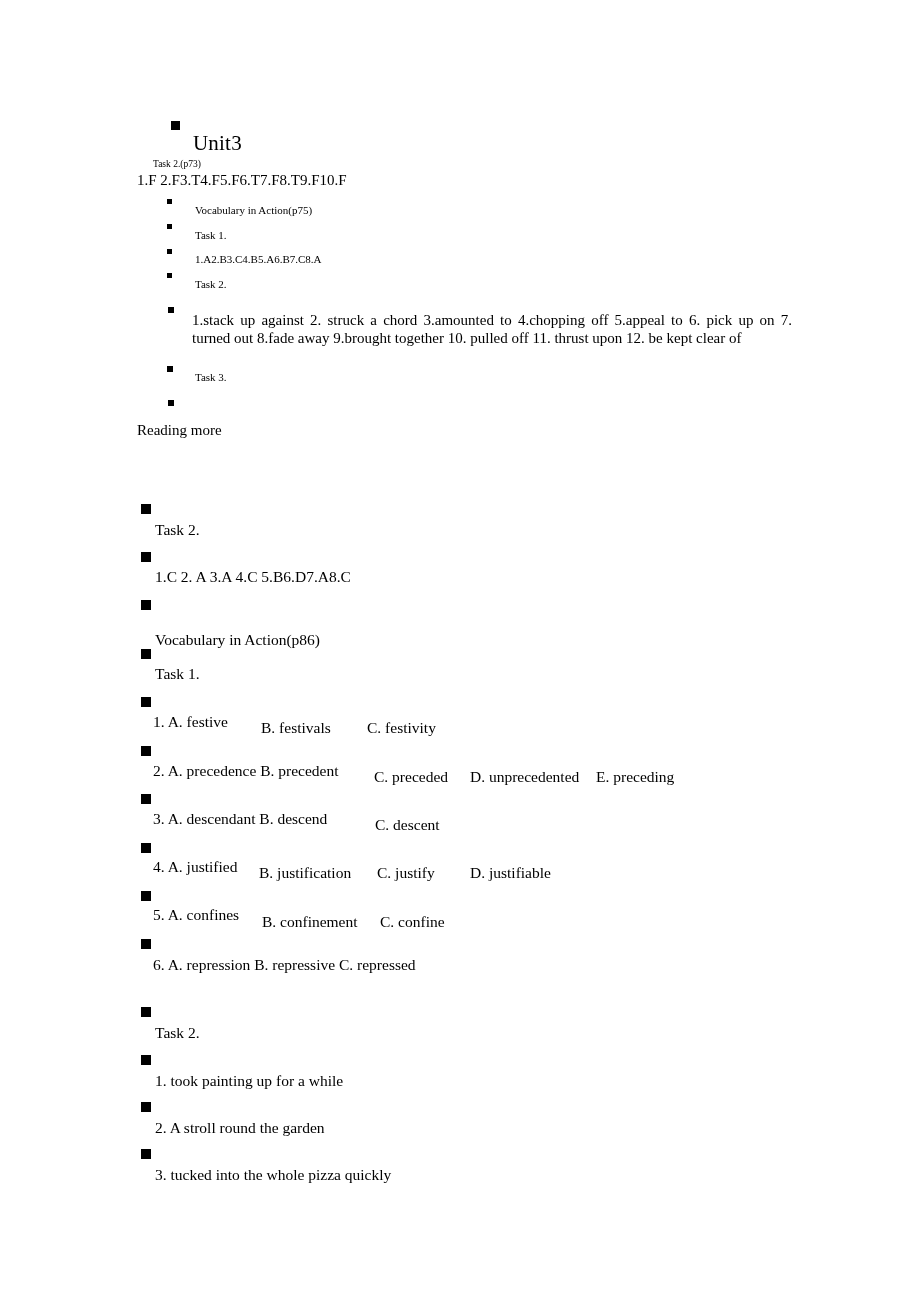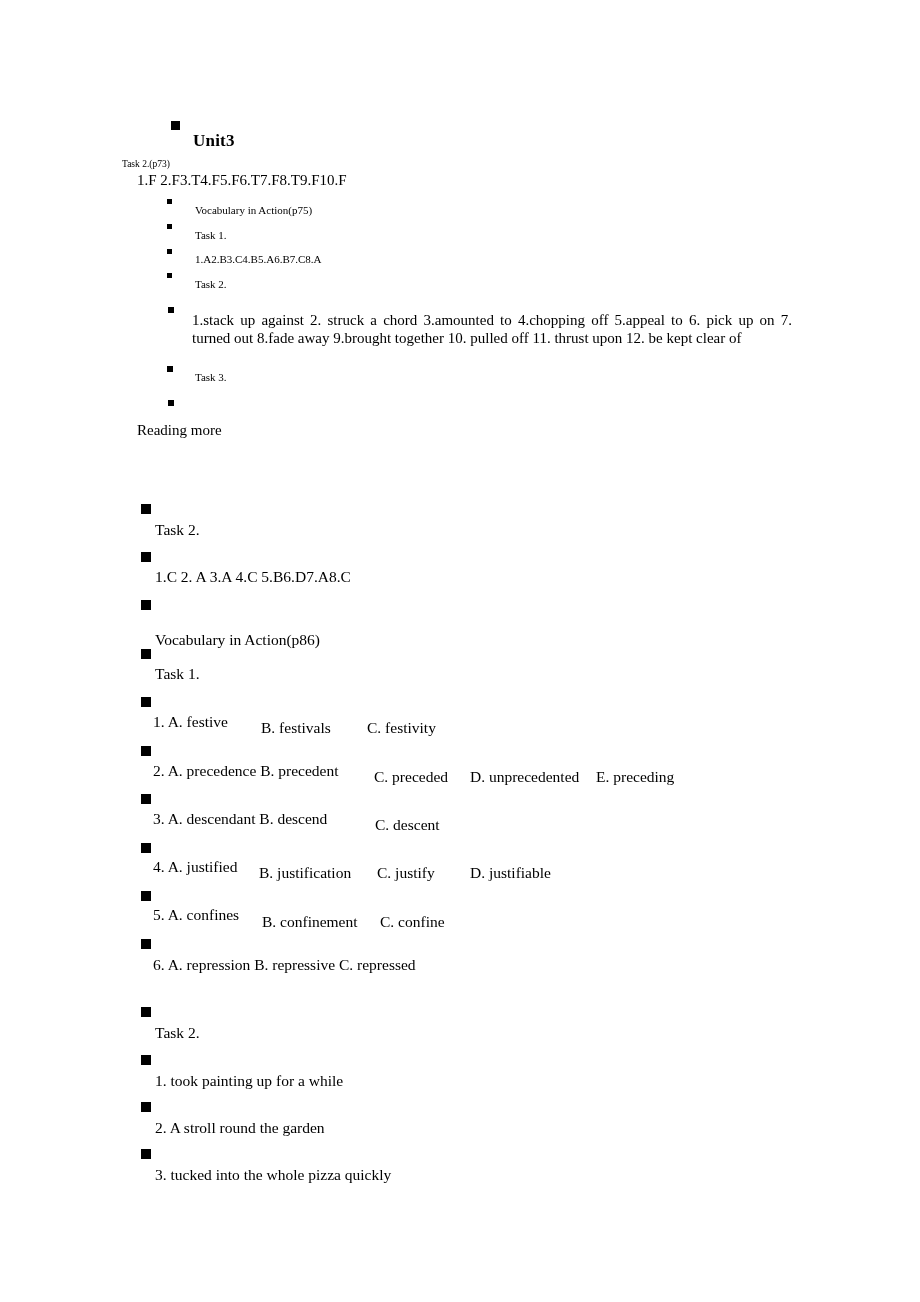--- a/index.html
+++ b/index.html
@@ -27,22 +27,22 @@
   
   .bullet {
     position: absolute;
     background: #000000;
   }
   .bullet.small { width: 5px;  height: 5px; }
   .bullet.big   { width: 10px; height: 10px; }
 
   
   .unit-title {
-    font-size: 17px;
-    font-weight: bold;
+    font-size: 21px;
+    font-weight: normal;
     letter-spacing: 0.2px;
   }
 
   
   .t-tiny   { font-size: 9.5px; }
   .t-small  { font-size: 11px;  }
   .t-body   { font-size: 15px;  }
   .t-body2  { font-size: 15.5px;}
 
   
@@ -58,21 +58,21 @@
 </style>
 </head>
 <body>
 
 <div class="page">
 
   <div class="bullet big" style="left:171px; top:121px; width:9px; height:9px;"></div>
 
   <div class="abs unit-title" style="left:193px; top:131px;">Unit3</div>
 
-  <div class="abs t-tiny" style="left:122px; top:159px;">Task 2.(p73)</div>
+  <div class="abs t-tiny" style="left:153px; top:159px;">Task 2.(p73)</div>
 
   <div class="abs t-body" style="left:137px; top:172px;">1.F 2.F3.T4.F5.F6.T7.F8.T9.F10.F</div>
 
   <div class="bullet small" style="left:167px; top:199px;"></div>
   <div class="abs t-small" style="left:195px; top:204px;">Vocabulary in Action(p75)</div>
 
   <div class="bullet small" style="left:167px; top:224px;"></div>
   <div class="abs t-small" style="left:195px; top:229px;">Task 1.</div>
 
   <div class="bullet small" style="left:167px; top:249px;"></div>

